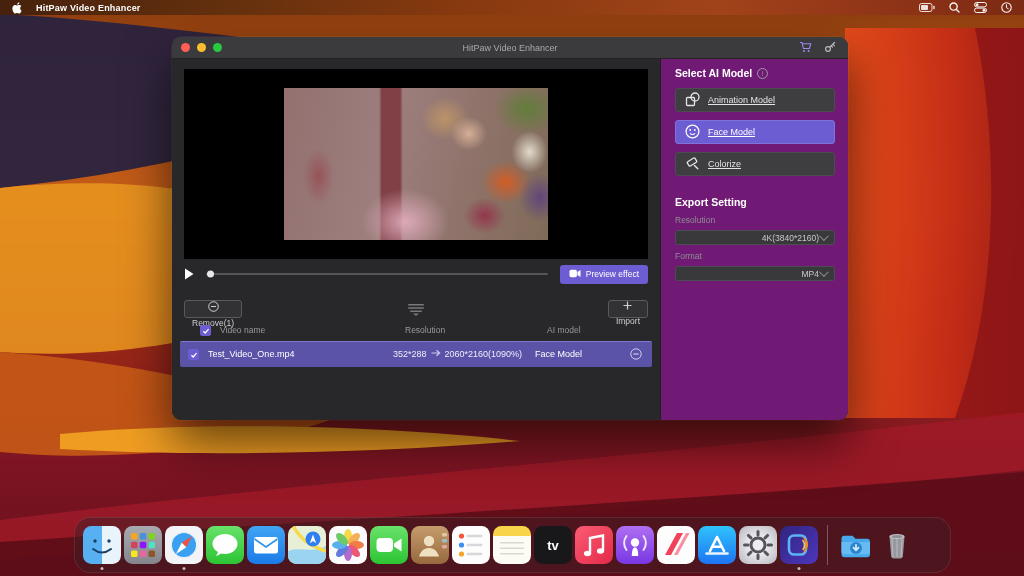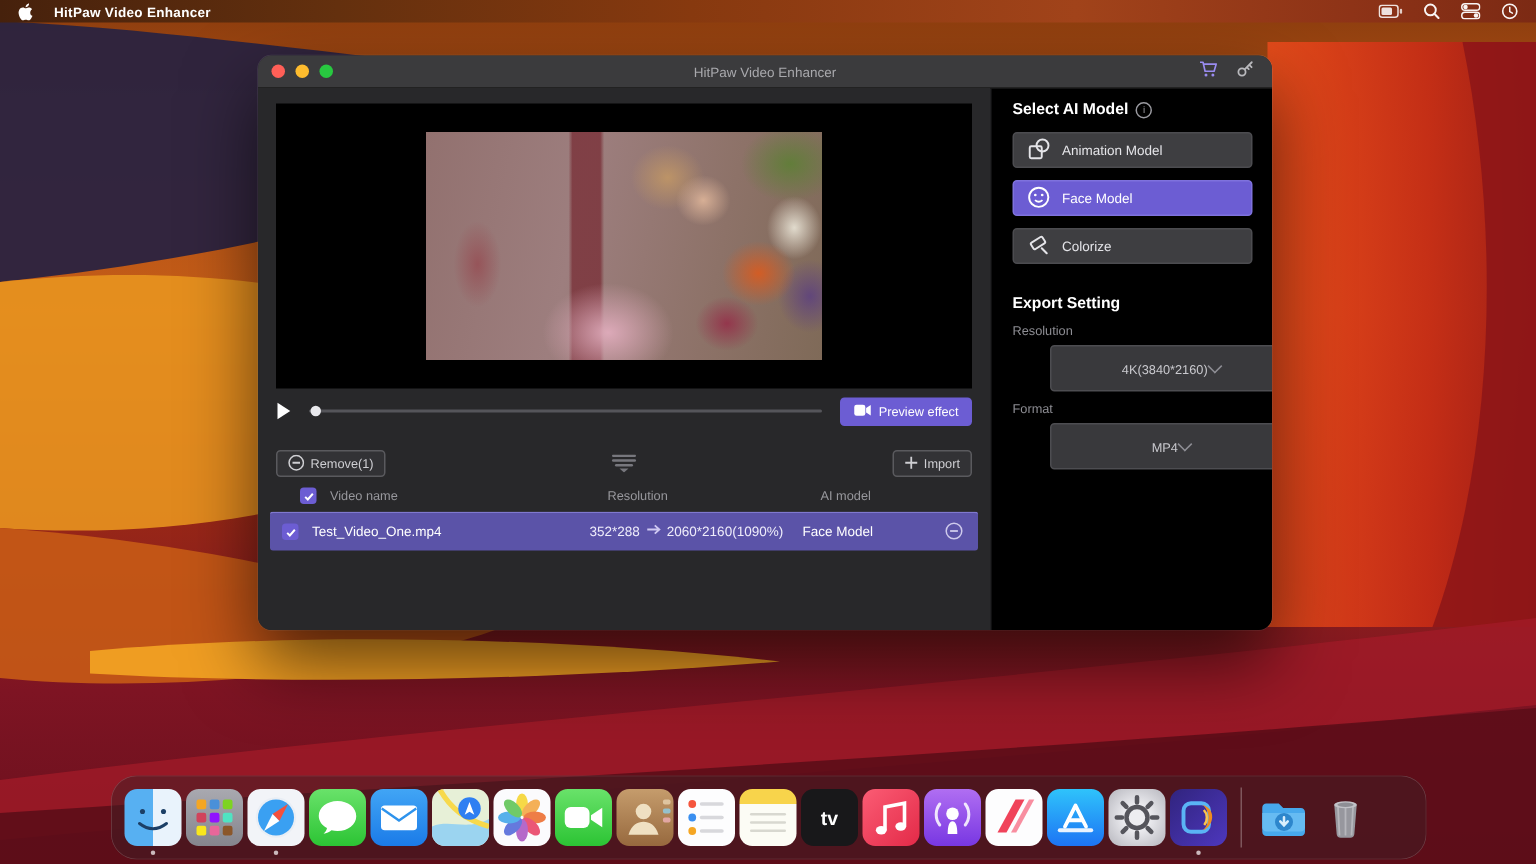--- a/index.html
+++ b/index.html
@@ -19,21 +19,21 @@
   .window{position:absolute;left:172px;top:37px;width:676px;height:383px;z-index:20;border-radius:9px;
     overflow:hidden;background:#29292b;box-shadow:0 22px 48px rgba(0,0,0,.6),0 0 0 .5px rgba(255,255,255,.12);}
   .titlebar{height:21px;background:#3b3b3d;display:flex;align-items:center;position:relative;border-bottom:1px solid #222;}
   .lights{display:flex;gap:7px;margin-left:9px;}
   .light{width:9px;height:9px;border-radius:50%;}
   .light.red{background:#ff5f57;}.light.yellow{background:#febc2e;}.light.green{background:#28c840;}
   .wtitle{position:absolute;left:0;right:0;text-align:center;font-size:9px;color:#a9a9ad;}
   .tb-icons{margin-left:auto;display:flex;align-items:center;gap:12px;margin-right:12px;position:relative;z-index:2;}
   .wbody{display:flex;height:362px;}
   .main{width:488px;position:relative;background:#28282a;}
-  .side{width:188px;box-sizing:border-box;background:#000000;position:relative;padding:6px 14px 0;border-left:1px solid #202022;}
+  .side{width:188px;box-sizing:border-box;background:#701a75;position:relative;padding:6px 14px 0;border-left:1px solid #202022;}
 
   
   .preview{position:absolute;left:12px;top:10px;width:464px;height:190px;background:#000;
     display:flex;align-items:center;justify-content:center;}
   .frame{width:264px;height:152px;background:
     radial-gradient(34px 30px at 84% 62%, rgba(214,92,34,.95), rgba(214,92,34,0) 72%),
     radial-gradient(26px 30px at 93% 42%, rgba(233,228,214,.92), rgba(233,228,214,0) 70%),
     radial-gradient(30px 34px at 97% 72%, rgba(92,64,128,.85), rgba(92,64,128,0) 72%),
     radial-gradient(30px 26px at 76% 84%, rgba(150,40,70,.8), rgba(150,40,70,0) 70%),
     radial-gradient(44px 34px at 92% 14%, rgba(96,126,56,.95), rgba(96,126,56,0) 75%),
@@ -49,21 +49,21 @@
   .play{width:16px;display:flex;align-items:center;}
   .slider{flex:1;height:18px;margin:0 12px 0 6px;position:relative;display:flex;align-items:center;}
   .slider .track{width:100%;height:2.5px;background:#55555a;border-radius:2px;}
   .slider .knob{position:absolute;left:1px;top:50%;transform:translateY(-50%);width:7px;height:7px;border-radius:50%;background:#e8e8ec;}
   .preview-btn{border:none;cursor:pointer;height:19px;padding:0 9px;border-radius:3px;background:#6c5dd3;color:#fff;
     font-size:8.5px;display:flex;align-items:center;gap:5px;font-family:inherit;}
 
   
   .toolbar{position:absolute;left:12px;top:240px;right:12px;height:20px;display:flex;align-items:center;}
   .tbtn{background:#323235;border:1px solid #5a5a5e;border-radius:3px;color:#cfcfd3;font-size:8.5px;height:18px;
-    padding:0 7px;display:flex;align-items:center;gap:4px;cursor:pointer;font-family:inherit;}
+    padding:0 7px;display:flex;align-items:center;gap:4px;cursor:pointer;font-family:inherit;flex-direction:column;}
   .tbtn.right{position:absolute;right:0;}
   .handle{position:absolute;left:50%;transform:translateX(-50%);top:3px;}
 
   
   .lheader{position:absolute;left:20px;top:264px;right:8px;height:16px;font-size:8.5px;color:#98989d;}
   .lheader .cb,.lrow .cb{position:absolute;left:8px;top:2px;width:11px;height:11px;border-radius:2.5px;background:#6c5dd3;
     display:flex;align-items:center;justify-content:center;cursor:pointer;}
   .lrow .cb{top:7px;}
   .col{position:absolute;top:2px;}
   .c1{left:28px;}.c2{left:213px;}.c3{left:355px;}
@@ -73,27 +73,27 @@
   .rres{position:absolute;left:213px;top:7px;display:flex;gap:4px;color:#efedfb;}
   .rmodel{position:absolute;left:355px;top:7px;}
   .rminus{position:absolute;right:10px;top:6px;opacity:.85;cursor:pointer;}
 
   
   .ptitle-row{display:flex;align-items:center;gap:5px;margin:2px 0 9px;}
   .ptitle,.ptitle2{font-size:10.5px;font-weight:bold;color:#fff;}
   .info{width:9px;height:9px;border:1px solid #9a9aa0;border-radius:50%;color:#9a9aa0;font-size:6.5px;line-height:9px;
     text-align:center;cursor:pointer;}
   .model{width:160px;height:24px;margin-bottom:8px;border-radius:3px;background:#3e3e41;border:1px solid #4c4c50;
-    color:#e4e4e8;font-size:9px;display:flex;align-items:center;gap:8px;padding:0 9px;cursor:pointer;font-family:inherit;box-sizing:border-box;}
+    color:#e4e4e8;font-size:9px;display:flex;align-items:center;gap:8px;padding:0 9px;cursor:pointer;font-family:inherit;box-sizing:border-box;text-decoration:underline;}
   .model.sel{background:#6c5dd3;border-color:#7f72dd;color:#fff;}
   .ptitle2{margin:20px 0 7px;}
   .plabel{font-size:8.5px;color:#8e8e94;margin:4px 0 5px;}
-  .dd{width:160px;height:31px;box-sizing:border-box;background:#39393c;border:1px solid #4d4d51;border-radius:3px;
-    display:flex;align-items:center;justify-content:center;padding:0 8px;font-size:8.5px;color:#c9c9ce;
-    cursor:pointer;margin-bottom:6px;margin-left:25px;}
+  .dd{width:160px;height:15px;box-sizing:border-box;background:#39393c;border:1px solid #4d4d51;border-radius:3px;
+    display:flex;align-items:center;justify-content:flex-end;padding:0 8px;font-size:8.5px;color:#c9c9ce;
+    cursor:pointer;margin-bottom:6px;}
   .chev{width:6px;height:6px;border-right:1.4px solid #8e8e94;border-bottom:1.4px solid #8e8e94;transform:rotate(45deg) translateY(-2px);}
   .export{position:absolute;left:14px;right:14px;bottom:10px;height:24px;border:none;border-radius:4px;cursor:pointer;
     background:linear-gradient(90deg,#8472f2,#6f5de4);color:#fff;font-size:10px;font-family:inherit;overflow:hidden;}
   .export::before{content:"";position:absolute;left:-10px;top:0;width:48px;height:100%;
     background:rgba(255,255,255,.16);transform:skewX(-22deg);}
   .export .crown{position:absolute;left:9px;top:4px;}
   .export .xlabel{position:relative;}
 
   
   .dock{position:absolute;left:74px;top:517px;width:877px;height:56px;z-index:30;border-radius:17px;

